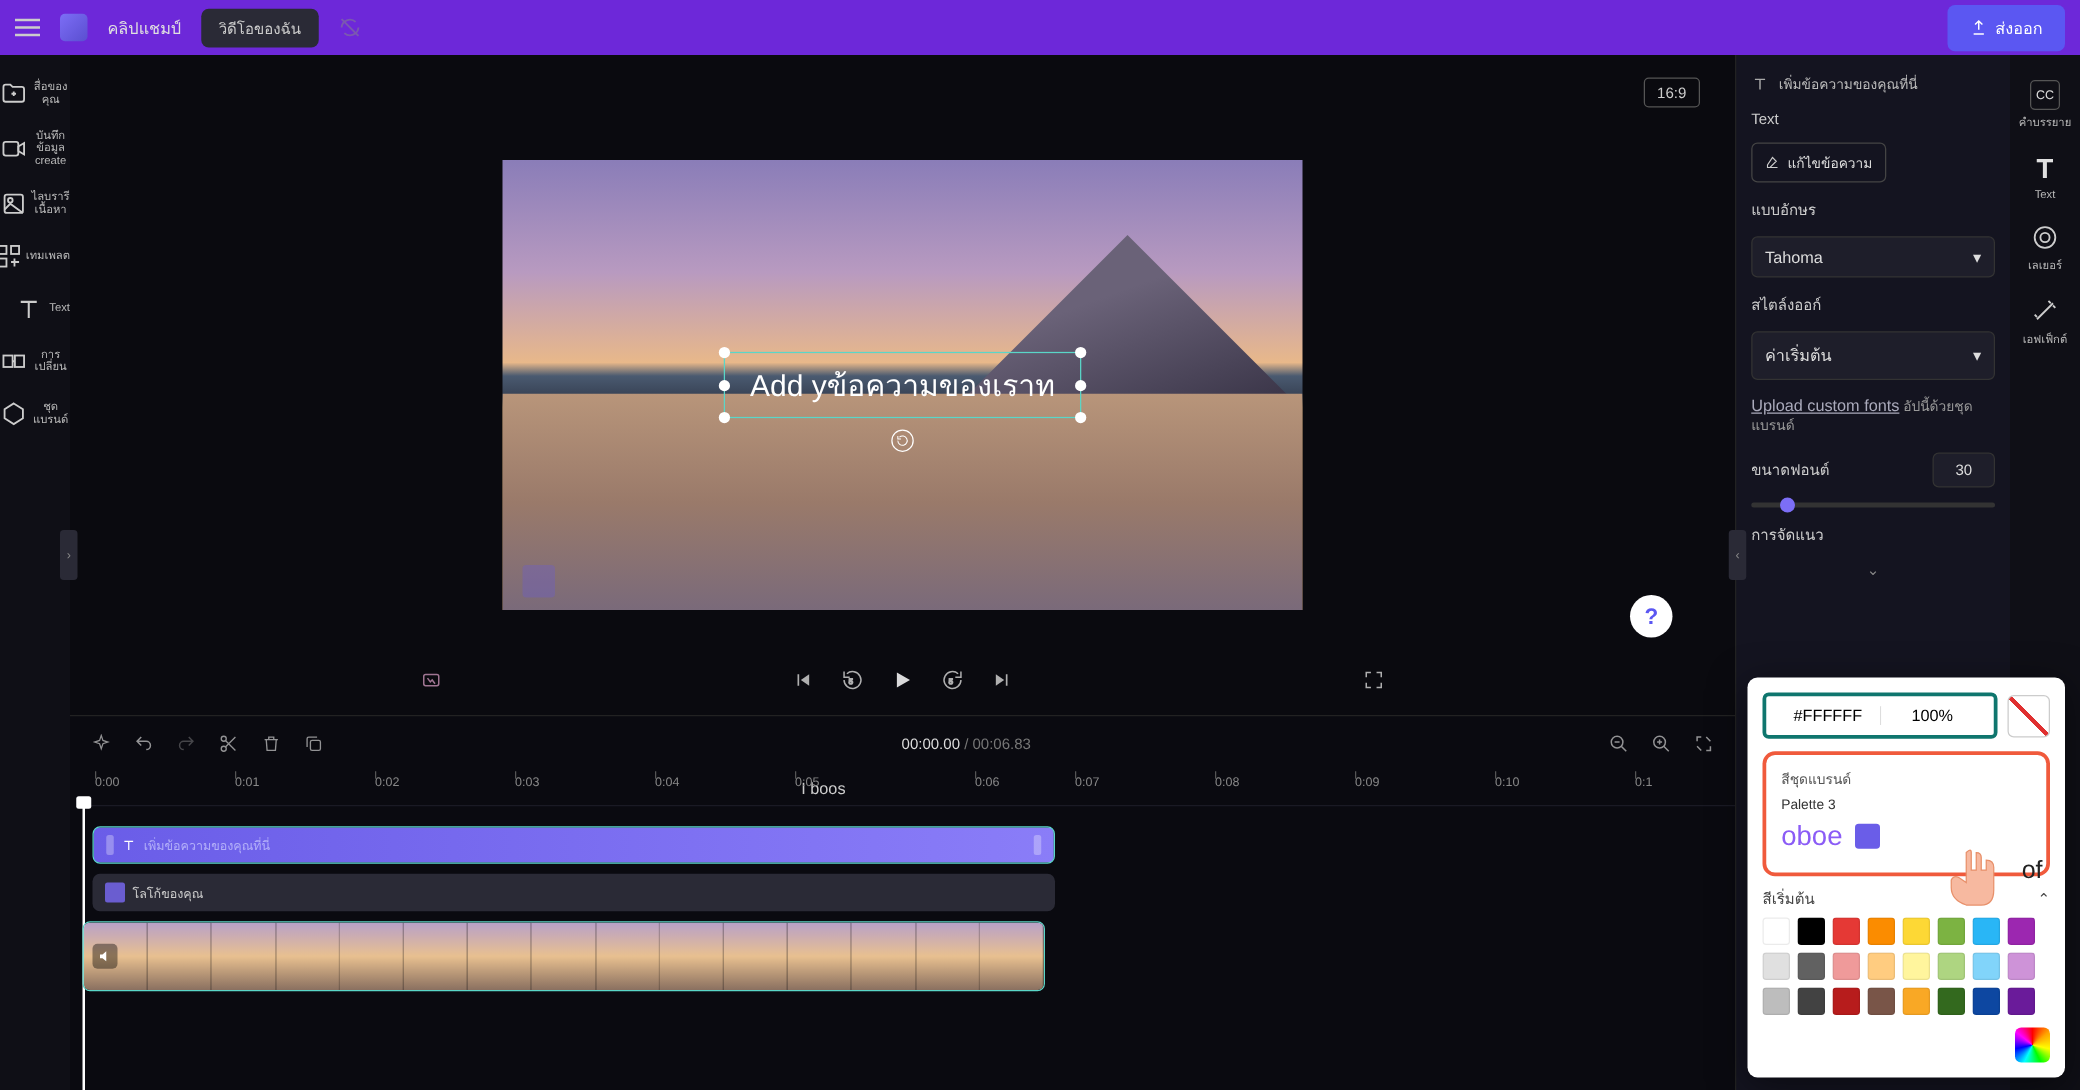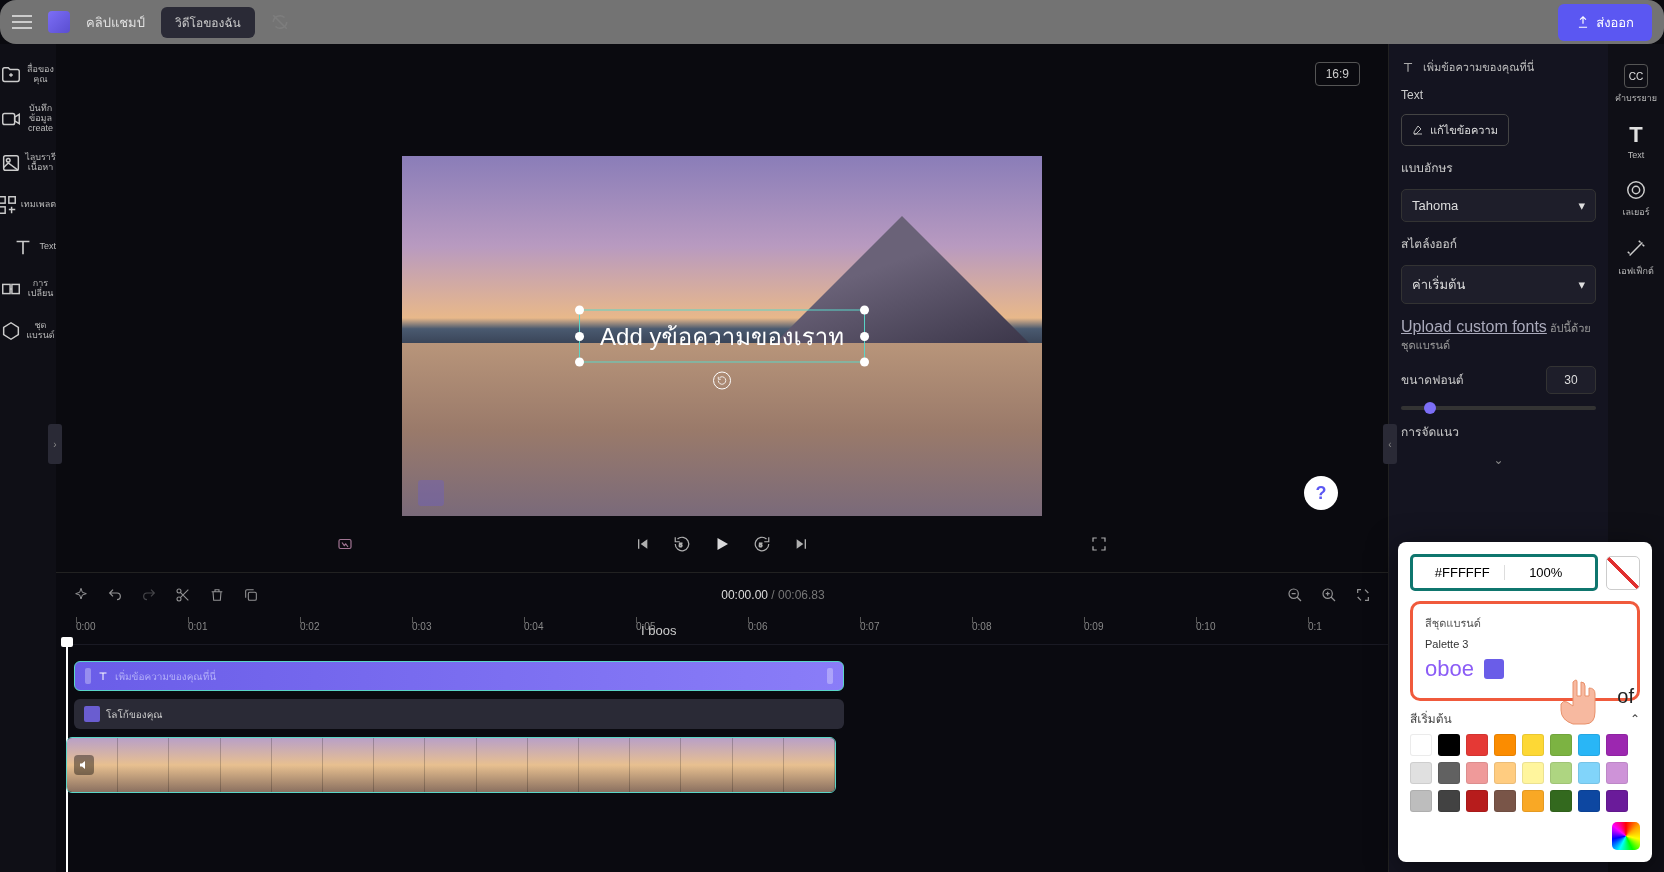--- a/index.html
+++ b/index.html
@@ -1,38 +1,38 @@
 <!DOCTYPE html>
 <html><head>
 <meta charset="utf-8">
 <style>
 * { margin: 0; padding: 0; box-sizing: border-box; font-family: -apple-system, BlinkMacSystemFont, "Segoe UI", Tahoma, sans-serif; }
 body { background: #0a0a0f; color: #e0e0e0; width: 1664px; height: 872px; overflow: hidden; position: relative; }
 
 
-.topbar { height: 44px; background: #737373; display: flex; align-items: center; padding: 0 12px; gap: 16px; border-radius: 16px; }
+.topbar { height: 44px; background: #6d28d9; display: flex; align-items: center; padding: 0 12px; gap: 16px; }
 .hamburger { width: 20px; height: 14px; display: flex; flex-direction: column; justify-content: space-between; cursor: pointer; }
 .hamburger span { height: 2px; background: #ccc; }
 .app-icon { width: 22px; height: 22px; background: linear-gradient(135deg, #7c6ef6, #5a4ed0); border-radius: 4px; }
 .app-name { font-size: 13px; color: #e0e0e0; }
 .tab-pill { background: #2a2a36; padding: 6px 14px; border-radius: 6px; font-size: 12px; color: #ccc; }
 .sync-icon { width: 18px; height: 18px; opacity: 0.5; }
 .topbar-spacer { flex: 1; }
 .export-btn { background: #5b57f2; color: #fff; padding: 8px 18px; border-radius: 6px; font-size: 13px; display: flex; align-items: center; gap: 6px; cursor: pointer; border:none; }
 
 
 .main { display: flex; height: calc(100% - 44px); }
 .leftbar { width: 56px; background: #0f0f16; display: flex; flex-direction: column; align-items: center; padding-top: 12px; gap: 4px; position:relative; }
 .leftbar-item { width: 56px; display: flex; flex-direction: row; align-items: center; gap: 3px; padding: 6px 0; cursor: pointer; justify-content: flex-end; }
 .leftbar-item .icon { width: 26px; height: 26px; display:flex; align-items:center; justify-content:center; }
 .leftbar-item .lbl { font-size: 9px; color: #bbb; text-align: center; line-height: 1.1; }
 .leftbar-toggle { position:absolute; right:-6px; top:380px; width:14px; height:40px; background:#2a2a36; border-radius:3px; display:flex; align-items:center; justify-content:center; font-size:10px; color:#888; }
 
 .center { flex: 1; display: flex; flex-direction: column; position: relative; }
-.stage-area { flex: 1; display: flex; align-items: flex-end; justify-content: center; position: relative; padding-top: 56px; }
+.stage-area { flex: 1; display: flex; align-items: center; justify-content: center; position: relative; padding-top: 56px; }
 .aspect-badge { position: absolute; top: 18px; right: 28px; border: 1px solid #555; padding: 4px 10px; border-radius: 4px; font-size: 12px; color: #ccc; }
 .canvas { width: 640px; height: 360px; background: linear-gradient(to bottom, #8a7db8 0%, #b89ac0 25%, #e8b88a 45%, #4a5a70 48%, #3a4558 52%, #b8956a 55%, #9a7a5a 100%); position: relative; overflow: hidden; }
 .mountain { position:absolute; right:10px; top:60px; width:260px; height:130px; background:linear-gradient(160deg,#6a6278 40%,#3a3548 100%); clip-path: polygon(50% 0, 100% 100%, 0 100%); }
 .water { position:absolute; left:0; bottom:0; width:100%; height:48%; background:linear-gradient(to bottom, #b8957a 0%, #9a7a6a 50%, #7a6a7a 100%); }
 .text-box { position: absolute; left: 50%; top: 50%; transform: translate(-50%, -50%); border: 1.5px solid #5ad6c8; padding: 6px 20px; color: #fff; font-size: 24px; display:flex; align-items:center; }
 .handle { width: 9px; height: 9px; background: #fff; border-radius: 50%; position: absolute; }
 .h-tl{top:-5px;left:-5px;} .h-tr{top:-5px;right:-5px;} .h-bl{bottom:-5px;left:-5px;} .h-br{bottom:-5px;right:-5px;}
 .h-ml{top:50%;left:-5px;transform:translateY(-50%);} .h-mr{top:50%;right:-5px;transform:translateY(-50%);}
 .rotate-handle { position:absolute; left:50%; bottom:-28px; transform:translateX(-50%); width:18px; height:18px; border:1.5px solid #fff; border-radius:50%; display:flex; align-items:center; justify-content:center; }
 .canvas-logo { position:absolute; left:16px; bottom:10px; width:26px; height:26px; background:#6a5dd0; opacity:.35; border-radius:3px; }
@@ -65,21 +65,21 @@
 .clip-video { height:56px; left:8px; width:770px; border:1.5px solid #5ad6c8; border-radius:6px; overflow:hidden; display:flex; }
 .thumb { flex:1; background: linear-gradient(to bottom,#b8a0c8 0%,#e8c090 50%,#8a7060 100%); border-right:1px solid rgba(0,0,0,.2); }
 .clip-video .audio-badge{position:absolute;left:8px;top:50%;transform:translateY(-50%);width:20px;height:20px;background:rgba(0,0,0,.4);border-radius:4px;display:flex;align-items:center;justify-content:center;}
 
 
 .rightpanel { width: 220px; background: #141420; border-left:1px solid #222; padding: 14px 12px; display:flex; flex-direction:column; gap:12px; font-size:12px; position:relative; }
 .rp-header { display:flex; align-items:center; gap:8px; font-size:11px; color:#bbb; }
 .rp-section-label { font-size:12px; color:#ccc; }
 .rp-btn { border:1px solid #444; background:transparent; color:#ddd; padding:6px 10px; border-radius:5px; font-size:11px; display:inline-flex; align-items:center; gap:6px; cursor:pointer; }
 .rp-select { width:100%; background:#1e1e2a; border:1px solid #333; color:#ddd; padding:8px 10px; border-radius:5px; font-size:13px; display:flex; justify-content:space-between; align-items:center; cursor:pointer; }
-.rp-link { color:#aab; text-decoration:underline; font-size:16px; }
+.rp-link { color:#aab; text-decoration:underline; font-size:13px; }
 .rp-size-row { display:flex; justify-content:space-between; align-items:center; }
 .rp-size-input { width:50px; background:#1e1e2a; border:1px solid #333; color:#ddd; padding:6px; border-radius:5px; text-align:center; font-size:12px; }
 .rp-slider { width:100%; height:4px; background:#333; border-radius:2px; position:relative; }
 .rp-slider-thumb { position:absolute; left:12%; top:-4px; width:12px; height:12px; background:#7c6ef6; border-radius:50%; }
 .rp-expand { position:absolute; left:-6px; top:380px; width:14px; height:40px; background:#2a2a36; border-radius:3px; display:flex; align-items:center; justify-content:center; font-size:10px; color:#888; }
 .rp-chevron-down { text-align:center; color:#888; cursor:pointer; }
 
 
 .farrightbar { width: 56px; background:#0f0f16; display:flex; flex-direction:column; padding-top:14px; gap:6px; }
 .fr-item { width:56px; display:flex; flex-direction:column; align-items:center; gap:3px; padding:6px 0; cursor:pointer; }
@@ -332,21 +332,21 @@
           </div>
       </div>
       <div class="ruler" id="ruler">
         <div class="ruler-label" style="left:575px; top:6px;">I boos</div>
       <div class="tick" style="left: 10px;">0:00</div>
           <div class="tick" style="left: 122px;">0:01</div>
           <div class="tick" style="left: 234px;">0:02</div>
           <div class="tick" style="left: 346px;">0:03</div>
           <div class="tick" style="left: 458px;">0:04</div>
           <div class="tick" style="left: 570px;">0:05</div>
-          <div class="tick" style="left: 682px;">0:06</div>
+          <div class="tick" style="left: 714px;">0:06</div>
           <div class="tick" style="left: 794px;">0:07</div>
           <div class="tick" style="left: 906px;">0:08</div>
           <div class="tick" style="left: 1018px;">0:09</div>
           <div class="tick" style="left: 1130px;">0:10</div>
           <div class="tick" style="left: 1242px;">0:1</div>
         </div>
       <div class="tracks">
         <div class="playhead"></div>
         <div class="track">
           <div class="clip clip-text">

